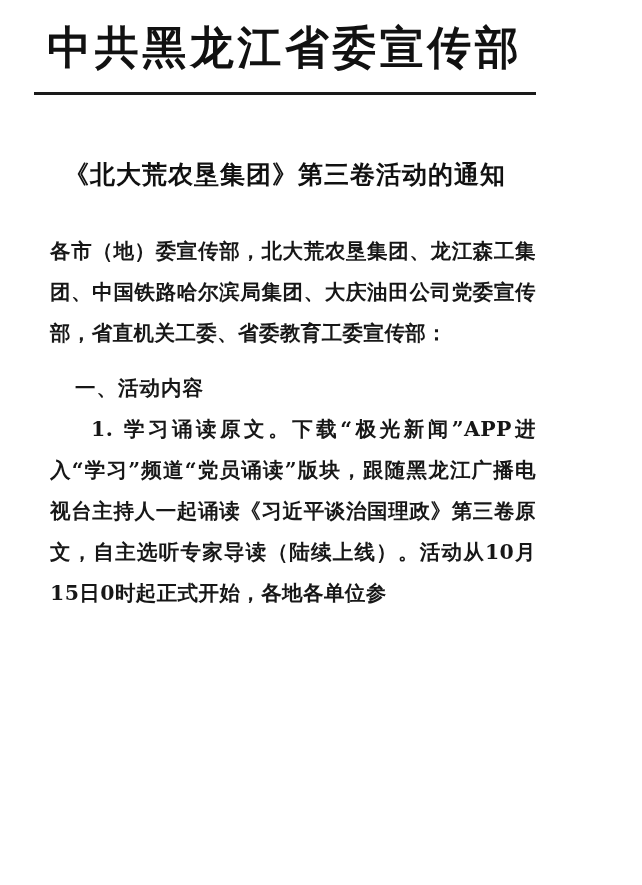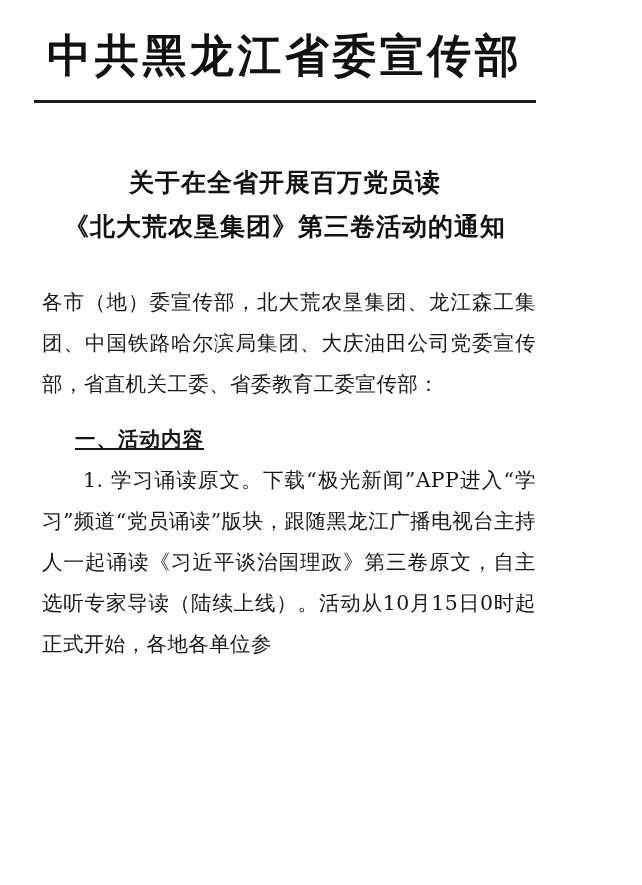--- a/index.html
+++ b/index.html
@@ -12,21 +12,21 @@
     background: #ffffff;
     font-family: "DejaVu Serif", "Liberation Serif", serif;
     color: #1a1a1a;
     overflow: hidden;
   }
   .page {
     position: relative;
     width: 570px;
     height: 885px;
     box-sizing: border-box;
-    padding: 16px 34px;
+    padding: 8px 34px;
   }
   .letterhead {
     text-align: center;
     padding-top: 14px;
   }
   .letterhead-title {
     font-family: "DejaVu Serif", "Liberation Serif", serif;
     font-size: 45px;
     font-weight: bold;
     letter-spacing: 4px;
@@ -55,51 +55,50 @@
   }
   .body-text {
     margin-top: 34px;
     font-size: 20.5px;
     line-height: 2.0;
     letter-spacing: 0.4px;
     text-align: justify;
     color: #171717;
   }
   .para {
-    margin: 0 0 2px 8px;
+    margin: 0 0 2px 16px;
+    font-weight: bold;
   }
   .para.indent {
     text-indent: 2em;
   }
   .section-heading {
     margin: 14px 0 0 0;
     text-indent: 2em;
     font-weight: bold;
     font-size: 20.5px;
     line-height: 2.0;
     letter-spacing: 1px;
-    text-decoration: underline;
   }
   .clipped {
     
     overflow: hidden;
   }
 </style>
 </head>
 <body>
 
 <div class="page">
 
   <div class="letterhead">
     <div class="letterhead-title">中共黑龙江省委宣传部</div>
     <div class="letterhead-rule"></div>
   </div>
 
   <div class="doc-title">
-    <span class="line">关于在全省开展百万党员读</span>
     <span class="line">《北大荒农垦集团》第三卷活动的通知</span>
   </div>
 
   <div class="body-text">
 
     <p class="para">各市（地）委宣传部，北大荒农垦集团、龙江森工集团、中国铁路哈尔滨局集团、大庆油田公司党委宣传部，省直机关工委、省委教育工委宣传部：</p>
 
 
     <p class="section-heading">一、活动内容</p>
 

